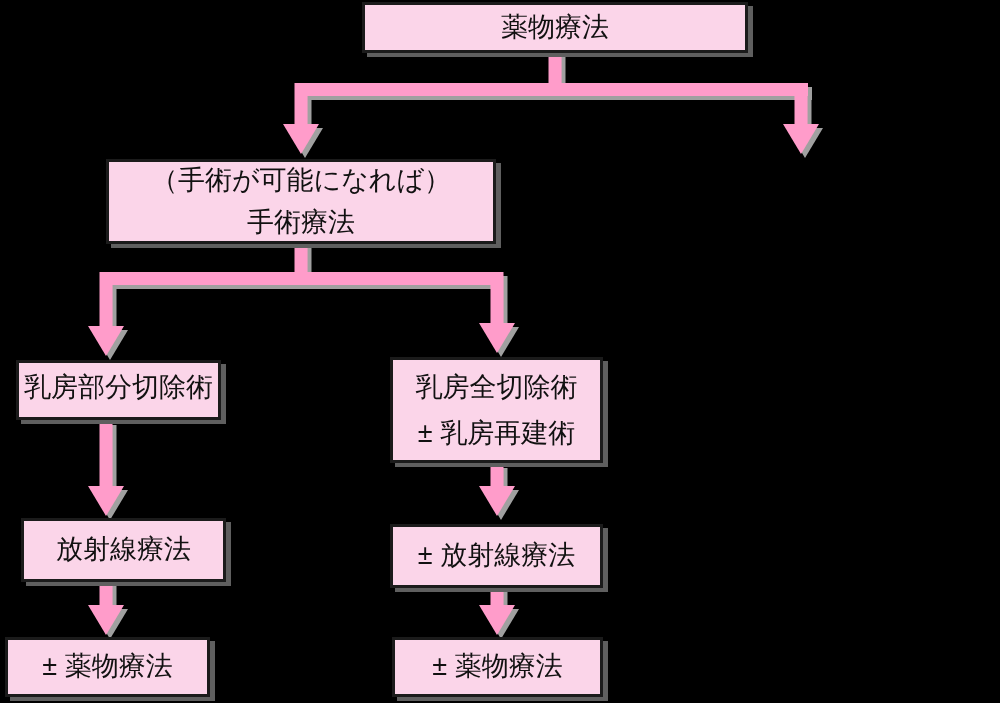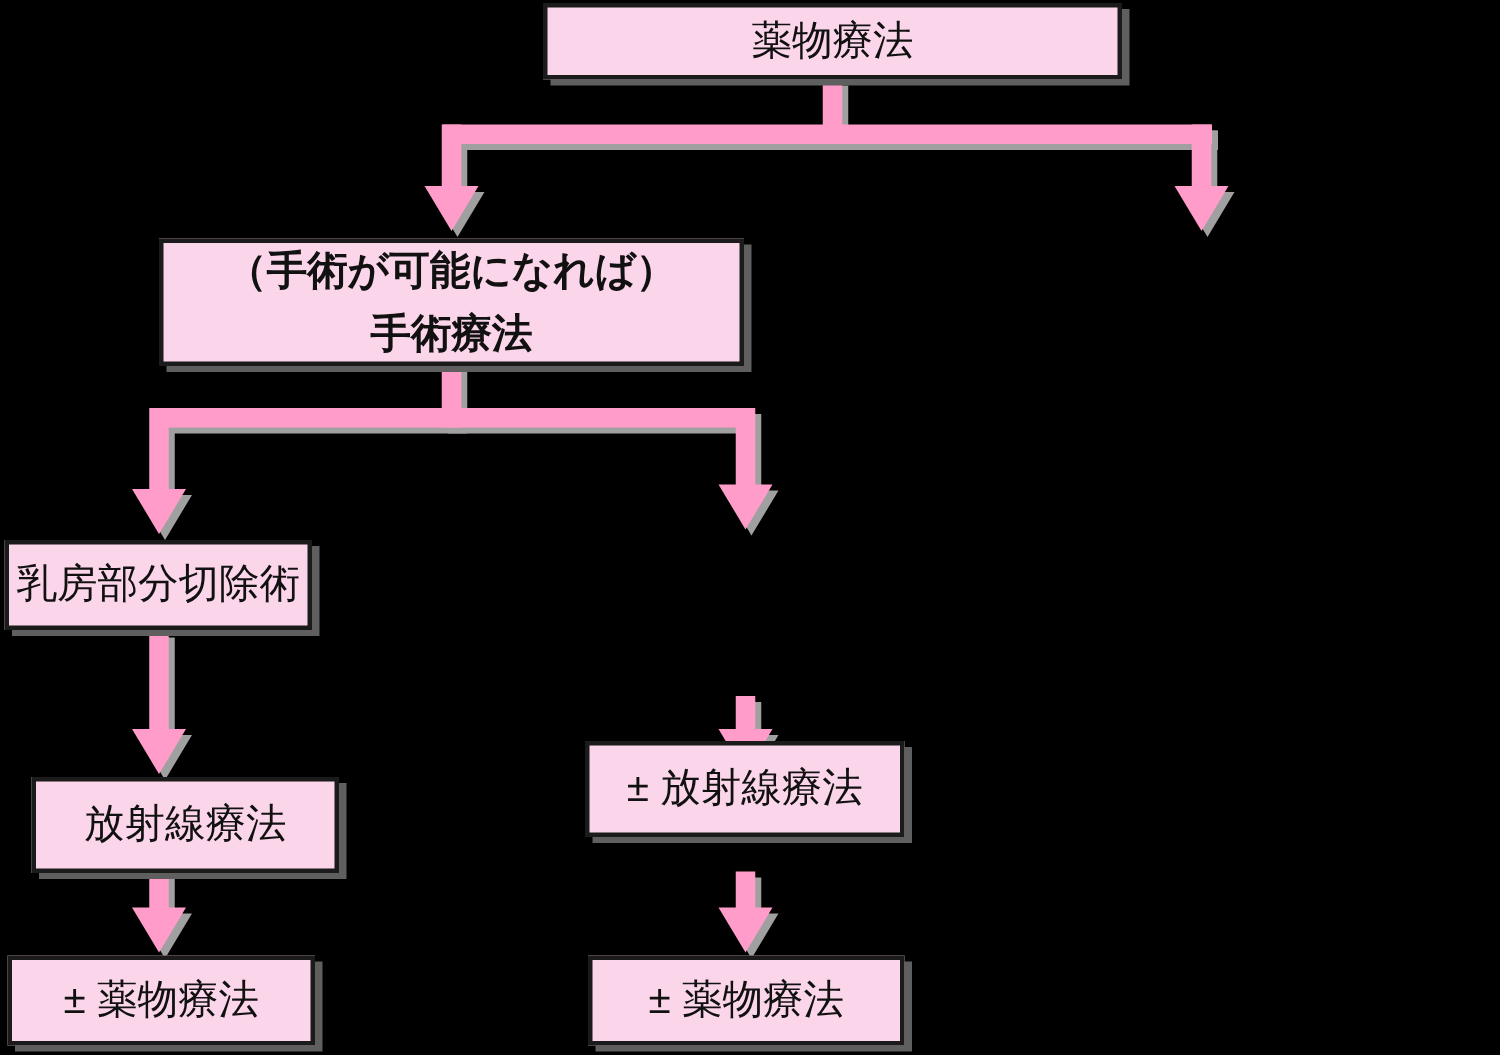--- a/index.html
+++ b/index.html
@@ -90,36 +90,40 @@
     <g class="arrow" filter="url(#arrshadow)">
       <rect x="490.5" y="581" width="13" height="26"></rect>
       <polygon points="479,605 515,605 497,635"></polygon>
     </g>
   </svg>
 
   <div class="node" style="left:362px;top:2px;width:386px;height:51px;">
     <span>薬物療法</span>
   </div>
 
-  <div class="node" style="left:106px;top:159px;width:390px;height:85px;font-weight:bold;">
+  <div class="node" style="left:106px;top:159px;width:390px;height:85px;">
     <span>（手術が可能になれば）
 手術療法</span>
   </div>
 
 
-  <div class="node" style="left:3px;top:360px;width:205px;height:60px;">
+  <div class="node" style="left:16px;top:360px;width:205px;height:60px;font-family:Liberation Mono, monospace;">
     <span>乳房部分切除術</span>
   </div>
 
+  <div class="node wide-gap" style="left:390px;top:357px;width:213px;height:106px;">
+    <span>乳房全切除術
+± 乳房再建術</span>
+  </div>
 
   <div class="node" style="left:21px;top:518px;width:205px;height:64px;">
     <span>放射線療法</span>
   </div>
 
-  <div class="node" style="left:390px;top:494px;width:213px;height:64px;">
+  <div class="node" style="left:390px;top:524px;width:213px;height:64px;">
     <span>± 放射線療法</span>
   </div>
 
   <div class="node" style="left:5px;top:637px;width:205px;height:60px;">
     <span>± 薬物療法</span>
   </div>
 
   <div class="node" style="left:392px;top:637px;width:211px;height:60px;">
     <span>± 薬物療法</span>
   </div>

